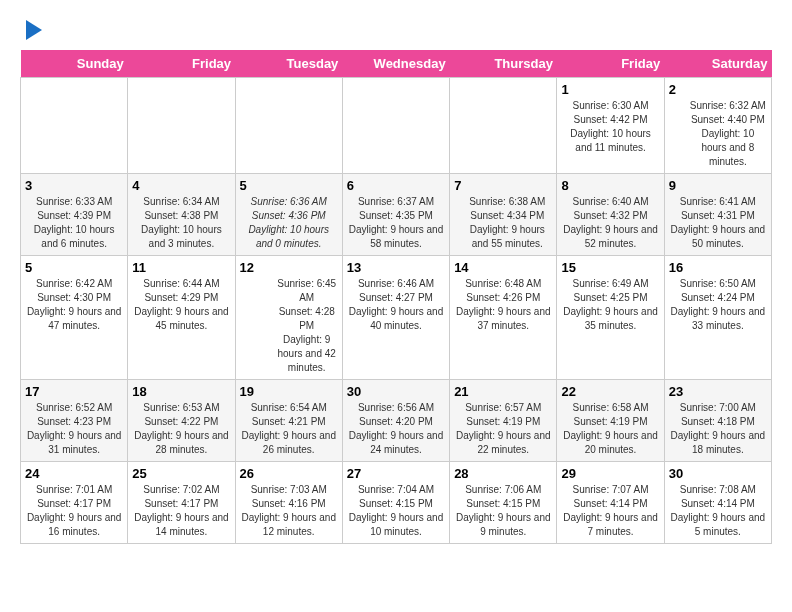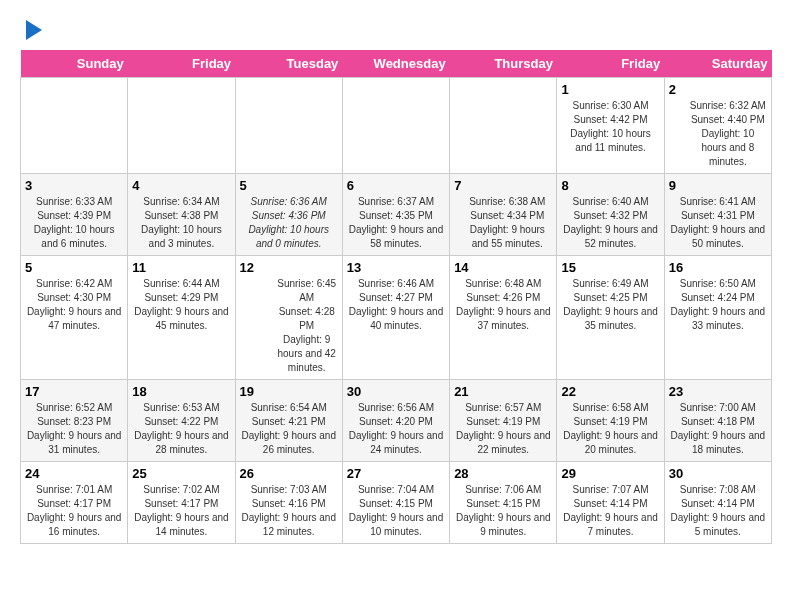--- a/index.html
+++ b/index.html
@@ -225,21 +225,21 @@
           <span class="day-num">16</span>
           <div class="day-info" style="white-space: pre-line;">Sunrise: 6:50 AM
 Sunset: 4:24 PM
 Daylight: 9 hours and 33 minutes.</div>
         </td>
       </tr>
       <tr>
         <td>
           <span class="day-num">17</span>
           <div class="day-info" style="white-space: pre-line;">Sunrise: 6:52 AM
-Sunset: 8:23 PM
+Sunset: 4:23 PM
 Daylight: 9 hours and 31 minutes.</div>
         </td>
         <td>
           <span class="day-num">18</span>
           <div class="day-info" style="white-space: pre-line;">Sunrise: 6:53 AM
 Sunset: 4:22 PM
 Daylight: 9 hours and 28 minutes.</div>
         </td>
         <td>
           <span class="day-num">19</span>

